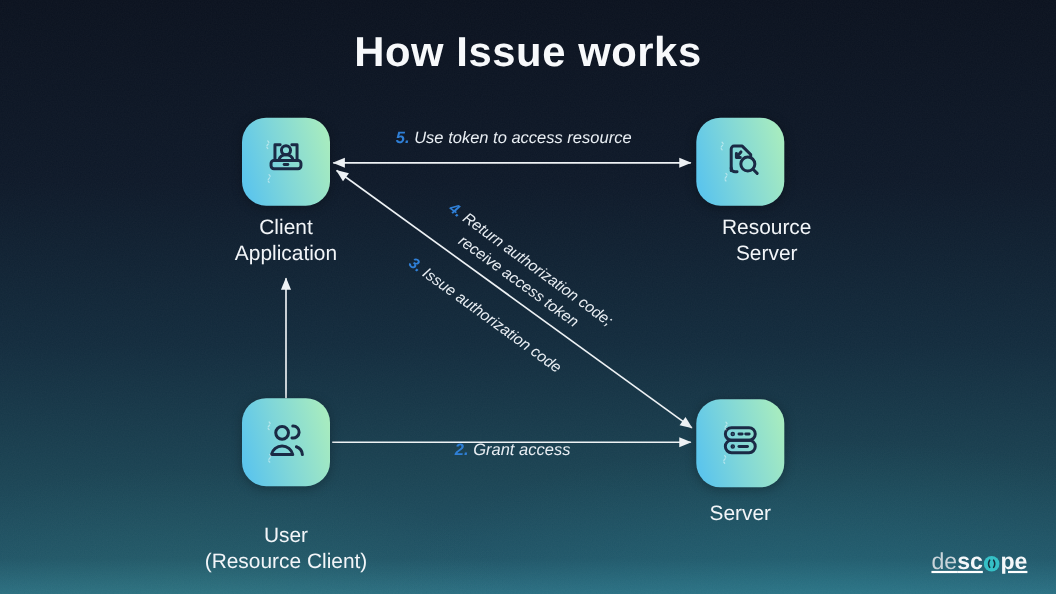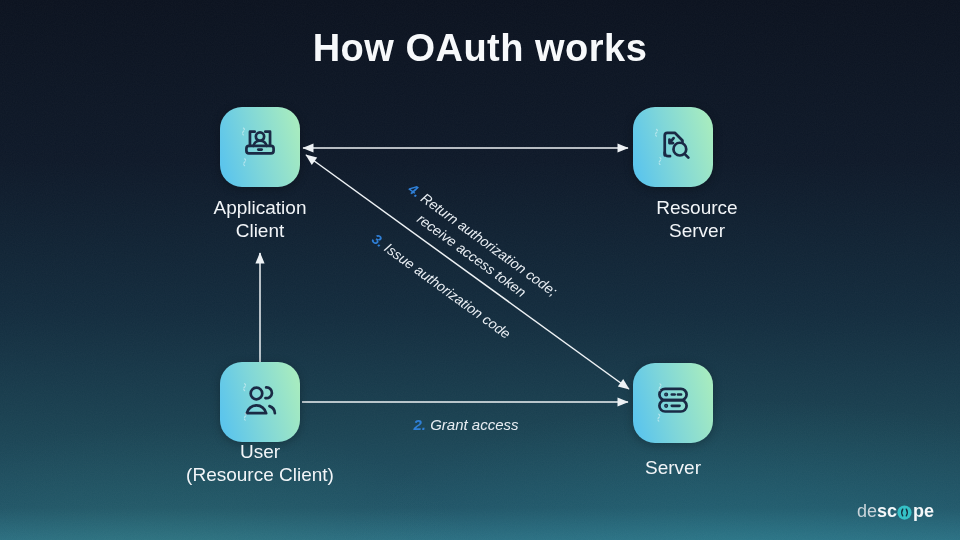--- a/index.html
+++ b/index.html
@@ -29,67 +29,71 @@
   .arrow-label{
     position:absolute;color:#e9eef3;font-style:italic;font-size:15px;line-height:19px;
     text-align:center;
   }
   .arrow-label .num{color:#2f7fd6;font-weight:600;}
   .rot{transform:rotate(36deg);font-size:14px;}
   #label-arrow-4{left:376px;top:229px;width:202px;}
   #label-arrow-3{left:326px;top:277px;width:230px;}
   #label-arrow-5{left:317px;top:116px;width:300px;}
   #label-arrow-1{left:75px;top:279px;width:200px;}
-  #label-arrow-2{left:366px;top:415px;width:200px;}
+  #label-arrow-2{left:366px;top:400px;width:200px;}
   #box-client{left:220px;top:107px;}
   #box-resource{left:633px;top:107px;}
   #box-user{left:220px;top:362px;}
   #box-auth{left:633px;top:363px;}
   #label-client{left:150px;top:196px;}
   #label-resource{left:587px;top:196px;}
-  #label-user{left:150px;top:440px;}
+  #label-user{left:150px;top:476px;}
   #label-auth{left:563px;top:456px;}
   .arrows{position:absolute;inset:0;}
   .logo{
-    position:absolute;right:26px;bottom:20px;font-size:18px;color:#fff;
-    display:flex;align-items:center;line-height:18px;
+    position:absolute;right:26px;bottom:20px;font-size:21px;color:#fff;
+    display:flex;align-items:center;line-height:18px;text-decoration:underline;
   }
   .logo .lt{font-weight:300;color:#c9d4da;}
   .logo .bd{font-weight:700;color:#f4f7f9;}
   .logo .logo-o{display:inline-flex;margin:0 .5px;position:relative;top:1px;}
 </style>
 </head>
 <body>
 
 <div class="stage">
 
   <svg class="noise" width="960" height="540" aria-hidden="true">
     <filter id="n">
         <feTurbulence type="fractalNoise" baseFrequency="0.9" numOctaves="2" stitchTiles="stitch"></feTurbulence>
       <feColorMatrix type="matrix" values="0 0 0 0 1  0 0 0 0 1  0 0 0 0 1  0 0 0 0.035 0"></feColorMatrix>
       </filter>
     <rect width="960" height="540" filter="url(#n)"></rect>
   </svg>
 
-  <div class="title">How OAuth works</div>
+  <div class="title">How Issue works</div>
 
   <svg class="arrows" width="960" height="540">
     <defs>
       <marker id="ah" viewBox="0 0 10 8" refX="8.5" refY="4" markerWidth="9" markerHeight="7" orient="auto-start-reverse">
         <path d="M0.5 0.5 L9 4 L0.5 7.5 z" fill="#eef2f5"></path>
       </marker>
     </defs>
     <g stroke="#eef2f5" stroke-width="1.5">
       <line x1="303" y1="148" x2="628" y2="148" marker-start="url(#ah)" marker-end="url(#ah)"></line>
       <line x1="306" y1="155" x2="629" y2="389" marker-start="url(#ah)" marker-end="url(#ah)"></line>
       <line x1="260" y1="362" x2="260" y2="253" marker-end="url(#ah)"></line>
       <line x1="302" y1="402" x2="628" y2="402" marker-end="url(#ah)"></line>
     </g>
   </svg>
 
+  <div class="arrow-label" id="label-arrow-5">
+    <span class="num">5.</span>
+    <span>Use token to access resource</span>
+  </div>
   <div class="arrow-label" id="label-arrow-2">
     <span class="num">2.</span>
     <span>Grant access</span>
   </div>
   <div class="arrow-label rot" id="label-arrow-4">
     <span class="num">4.</span>
     <span>Return authorization code; receive access token</span>
   </div>
   <div class="arrow-label rot" id="label-arrow-3">
     <span class="num">3.</span>
@@ -136,22 +140,22 @@
       <circle cx="16.2" cy="14.8" r="0.6" fill="#1a2a45"></circle>
       <path d="M21 14.8 h2.4 M26.2 14.8 h2.6"></path>
       <circle cx="16.2" cy="24.4" r="0.6" fill="#1a2a45"></circle>
       <path d="M21 24.4 h6.5"></path>
       <path d="M11 5.8 q1.6 1.2 0 2.8 q-1.6 1.6 0 3" stroke="#ffffff" stroke-width="1" opacity=".45" stroke-dasharray="1.4 1.4"></path>
       <path d="M10 31.5 q1.6 1.2 0 2.8 q-1.6 1.6 0 3" stroke="#ffffff" stroke-width="1" opacity=".45" stroke-dasharray="1.4 1.4"></path>
     </svg>
   </div>
 
   <div class="node-label" id="label-client">
+    <span style="display:block">Client</span>
     <span style="display:block">Application</span>
-    <span style="display:block">Client</span>
   </div>
   <div class="node-label" id="label-resource">
     <span style="display:block">Resource</span>
     <span style="display:block">Server</span>
   </div>
   <div class="node-label" id="label-user">
     <span style="display:block">User</span>
     <span style="display:block">(Resource Client)</span>
   </div>
   <div class="node-label" id="label-auth">

